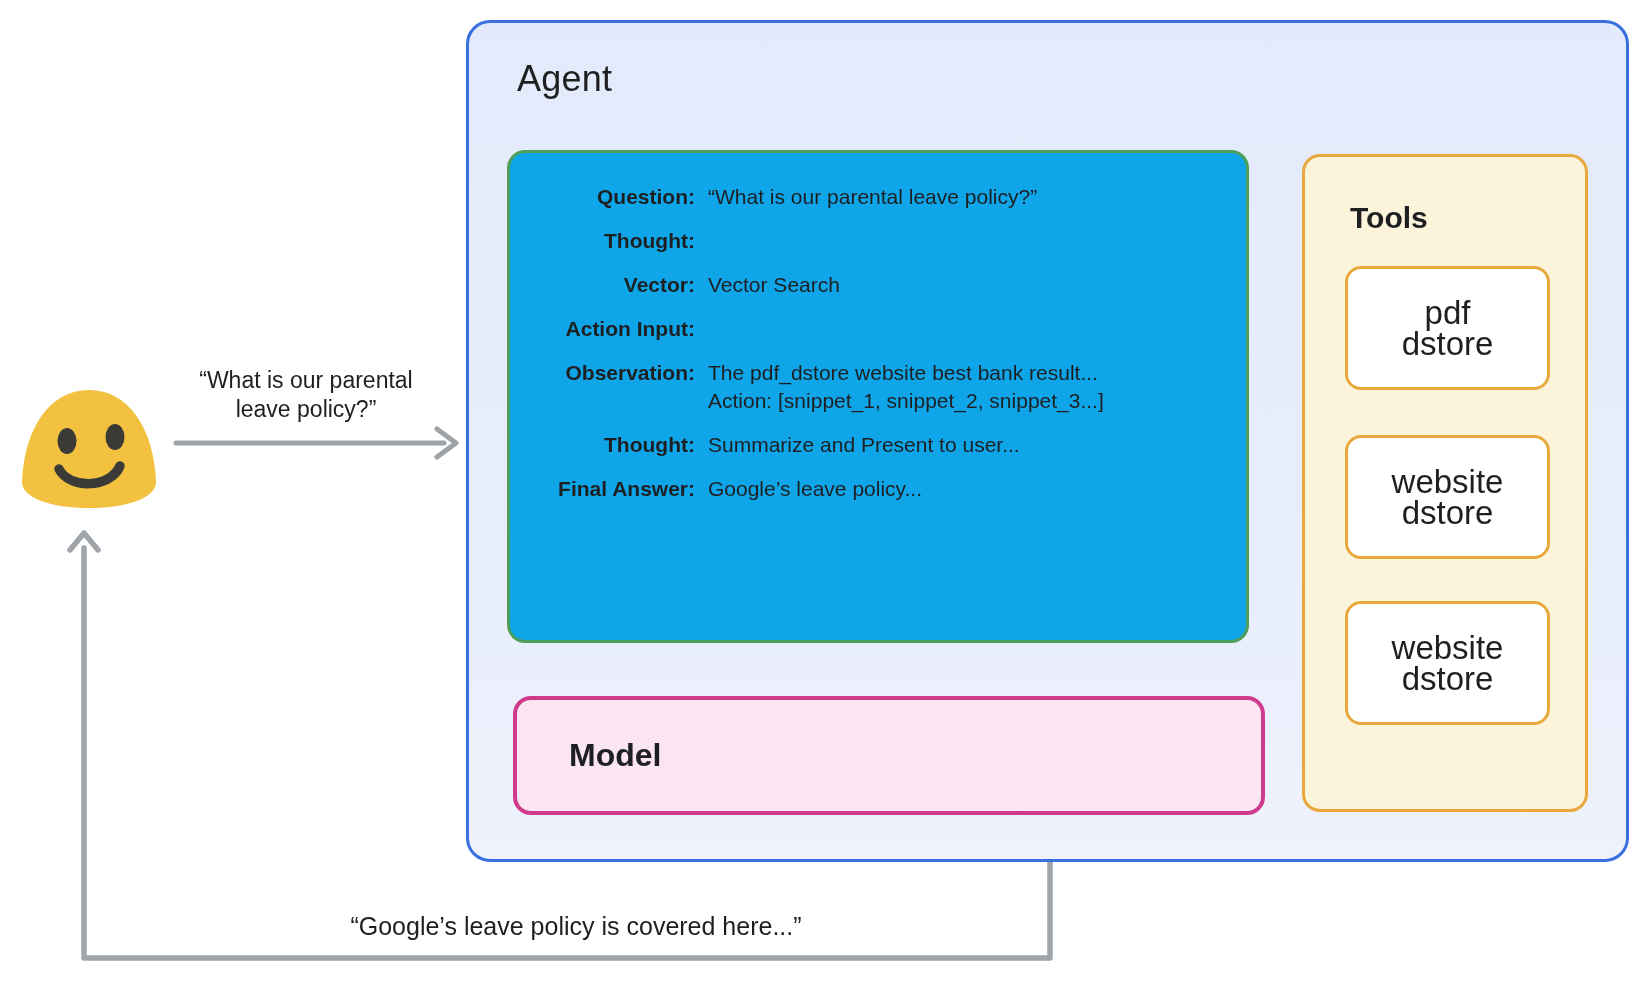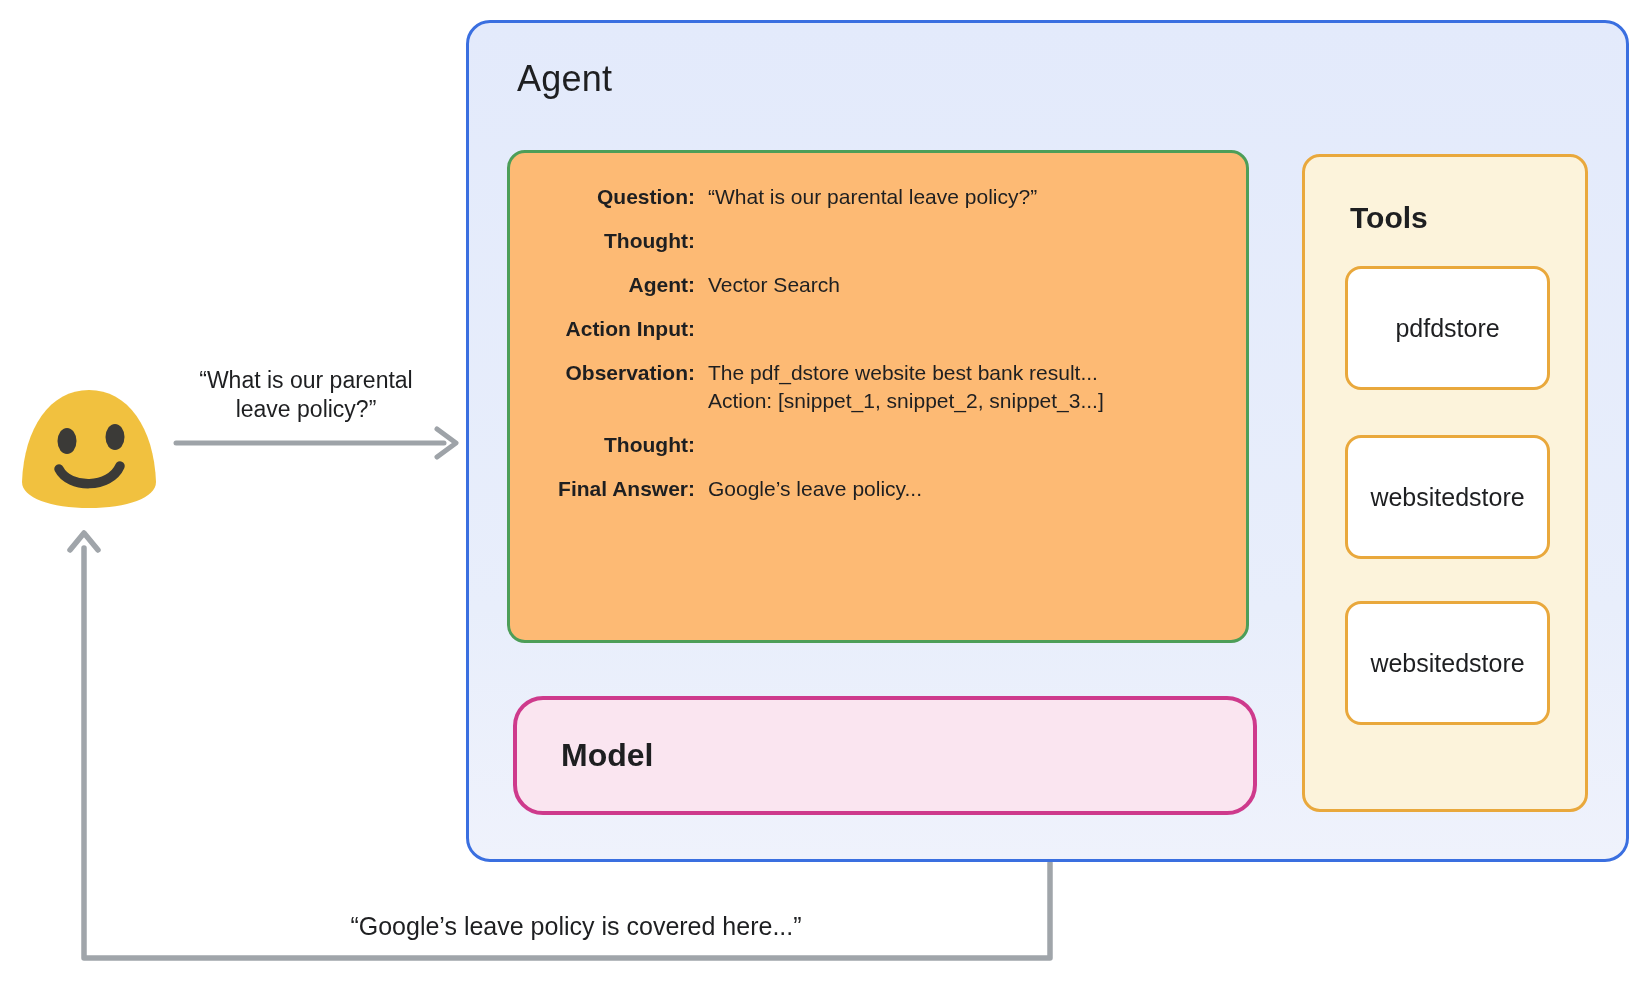--- a/index.html
+++ b/index.html
@@ -15,49 +15,49 @@
     background:linear-gradient(180deg,#E3EAFB 0%, #E8EEFB 70%, #EFF2FC 100%);
     border:3px solid #3A6FE0; border-radius:24px;
   }
   .agent-title {
     left:517px; top:58px; font-size:36px; font-weight:400; letter-spacing:.2px;
   }
 
   
   .scratchpad {
     left:507px; top:150px; width:742px; height:493px;
-    background:#fdba74; border:3px solid #4D9E58; border-radius:18px;
+    background:#0ea5e9; border:3px solid #4D9E58; border-radius:18px;
     box-sizing:border-box; padding-top:30px;
   }
   .sp-row { display:flex; margin-bottom:16px; font-size:21px; line-height:28px; }
   .sp-row.gap-before { margin-top:12px; }
   .sp-label { width:185px; flex:0 0 185px; text-align:right; font-weight:700; }
   .sp-value { margin-left:13px; font-weight:400; }
 
   
   .model-box {
     left:513px; top:696px; width:736px; height:111px;
-    background:#FAE5F0; border:4px solid #CE3A8C; border-radius:30px;
-    display:flex; align-items:center; box-sizing:content-box;
+    background:#FAE5F0; border:4px solid #CE3A8C; border-radius:18px;
+    display:flex; align-items:center; box-sizing:content-box;padding-left:8px;
   }
   .model-title { margin-left:44px; font-size:32px; font-weight:700; }
 
   
   .tools-box {
     left:1302px; top:154px; width:286px; height:658px;
     background:#FCF3DB; border:3px solid #E9A83C; border-radius:18px;
     box-sizing:border-box;
   }
   .tools-title { position:absolute; left:45px; top:36px; font-size:30px; font-weight:700;margin-top:8px; }
   .tool-item {
     position:absolute; left:40px; width:205px; height:124px;
     background:#FFFFFF; border:3px solid #E9A83C; border-radius:16px;
     box-sizing:border-box;
-    display:flex; align-items:center; justify-content:center;
-    font-size:25px; line-height:31px; text-align:center;
+    display:flex; flex-direction:column; align-items:center; justify-content:center;
+    font-size:33px; line-height:31px; text-align:center;
   }
   .tool-item.pos-0 { top:109px; }
   .tool-item.pos-1 { top:278px; }
   .tool-item.pos-2 { top:444px; }
 
   
   .request-text {
     left:170px; top:366px; width:272px; text-align:center;
     font-size:23px; line-height:29px; font-weight:400;
   }
@@ -108,35 +108,36 @@
 
   <div class="abs scratchpad">
     <div class="sp-row">
       <span class="sp-label">Question:</span>
       <span class="sp-value">“What is our parental leave policy?”</span>
     </div>
     <div class="sp-row">
       <span class="sp-label">Thought:</span>
     </div>
     <div class="sp-row">
-      <span class="sp-label">Agent:</span>
+      <span class="sp-label">Vector:</span>
       <span class="sp-value">Vector Search</span>
     </div>
     <div class="sp-row">
       <span class="sp-label">Action Input:</span>
     </div>
     <div class="sp-row">
       <span class="sp-label">Observation:</span>
       <span class="sp-value">
         <span style="display:block">The pdf_dstore website best bank result...</span>
         <span style="display:block">Action: [snippet_1, snippet_2, snippet_3...]</span>
       </span>
     </div>
     <div class="sp-row gap-before">
       <span class="sp-label">Thought:</span>
+      <span class="sp-value">Summarize and Present to user...</span>
     </div>
     <div class="sp-row">
       <span class="sp-label">Final Answer:</span>
       <span class="sp-value">Google’s leave policy...</span>
     </div>
   </div>
 
   <div class="abs model-box">
     <span class="model-title">Model</span>
   </div>

